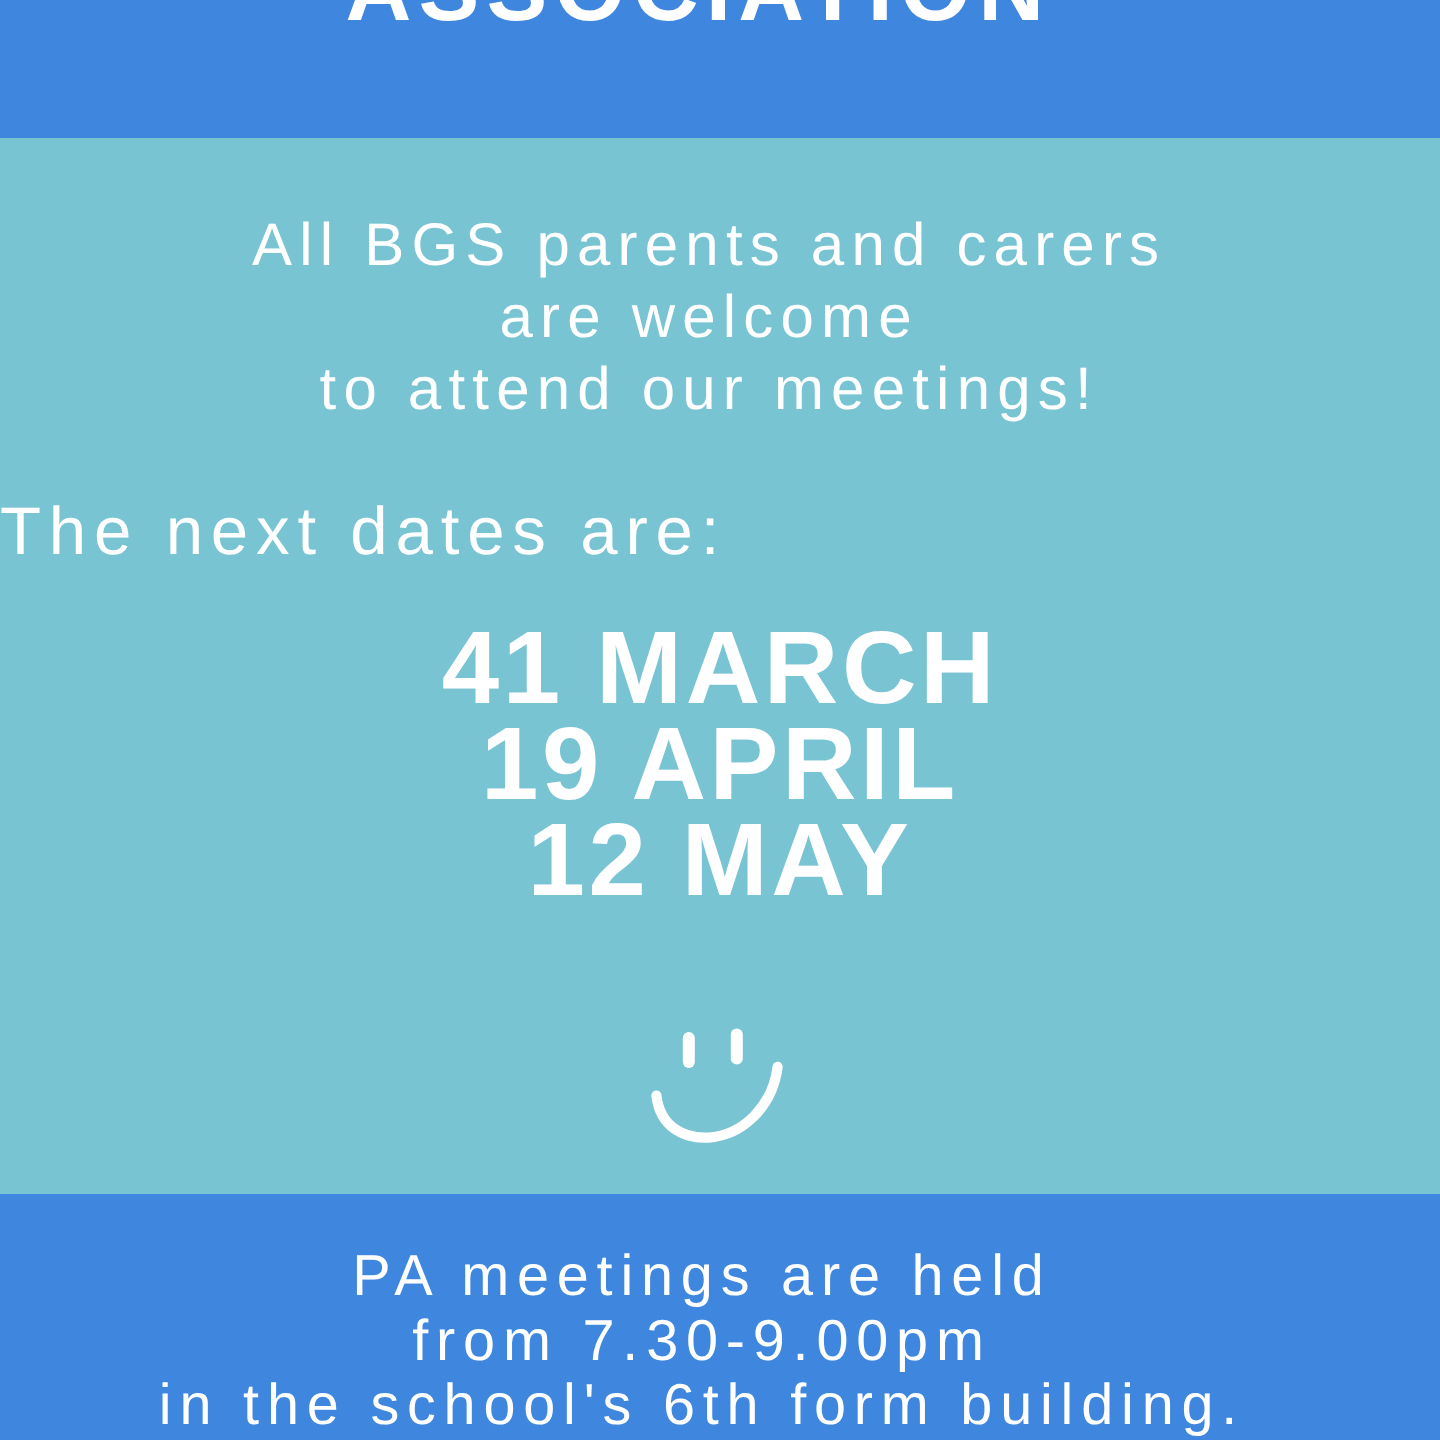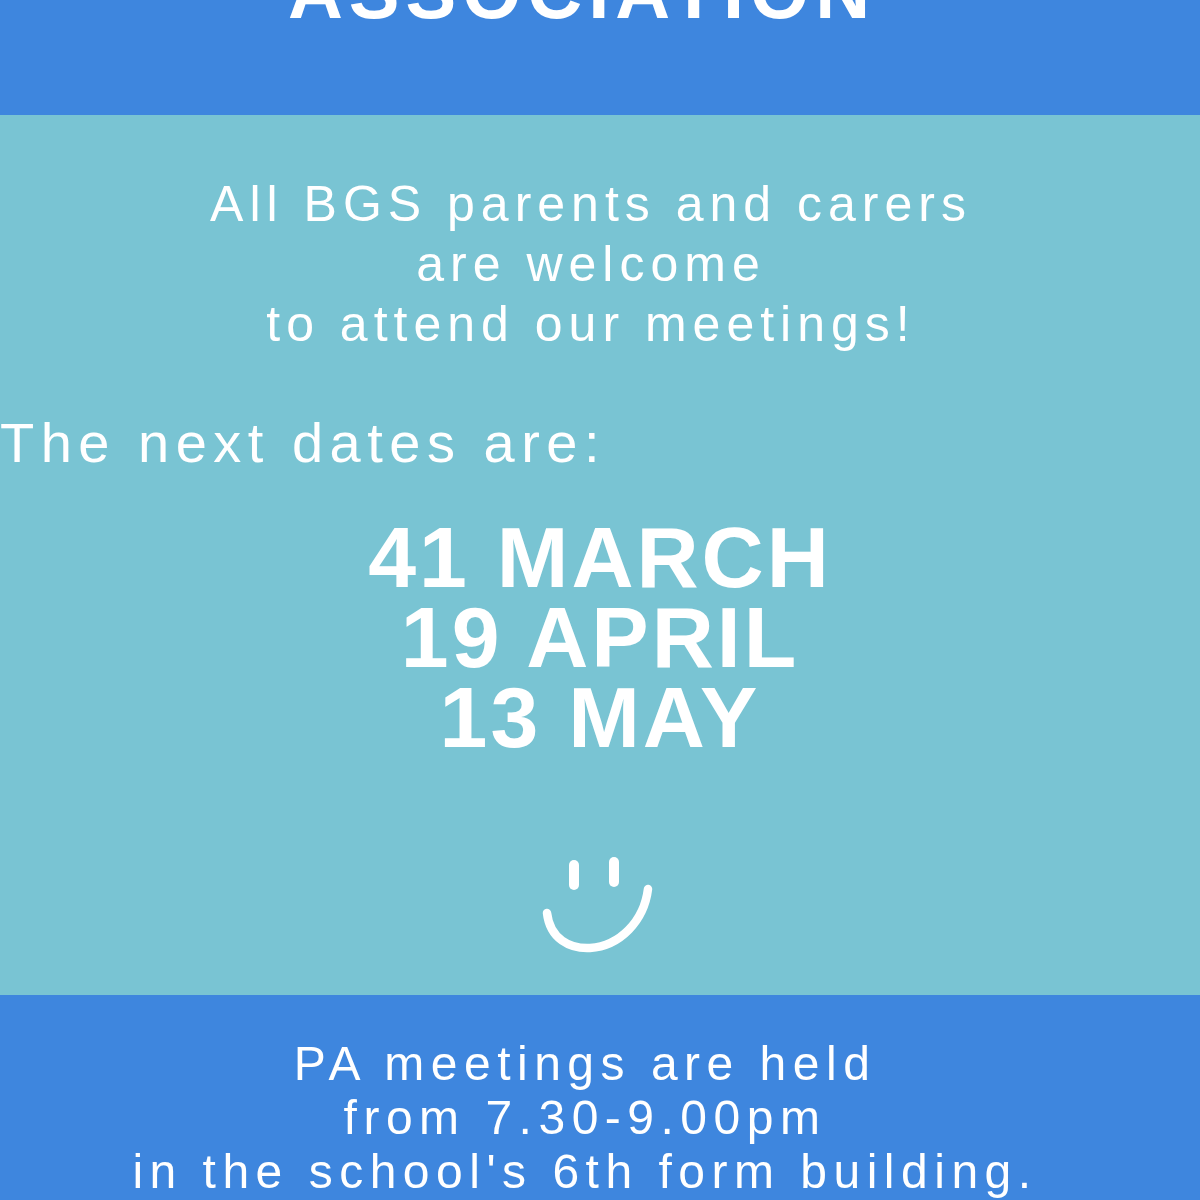--- a/index.html
+++ b/index.html
@@ -117,21 +117,21 @@
       <div class="line">All BGS parents and carers</div>
       <div class="line">are welcome</div>
       <div class="line">to attend our meetings!</div>
     </div>
 
     <div class="dates-heading">The next dates are:</div>
 
     <div class="meeting-dates">
       <div class="line">41 MARCH</div>
       <div class="line">19 APRIL</div>
-      <div class="line">13 MAY</div>
+      <div class="line">12 MAY</div>
     </div>
 
     <svg class="smiley" viewBox="0 0 140 115" fill="none" stroke="#ffffff" stroke-linecap="round">
       <line x1="48" y1="20" x2="48" y2="40" stroke-width="10"></line>
       <line x1="88" y1="17" x2="88" y2="37" stroke-width="10"></line>
       <path d="M 21 68 C 24 94 44 104 64 103 C 94 101 118 76 122 44" stroke-width="8.5"></path>
     </svg>
 
   </div>
 

